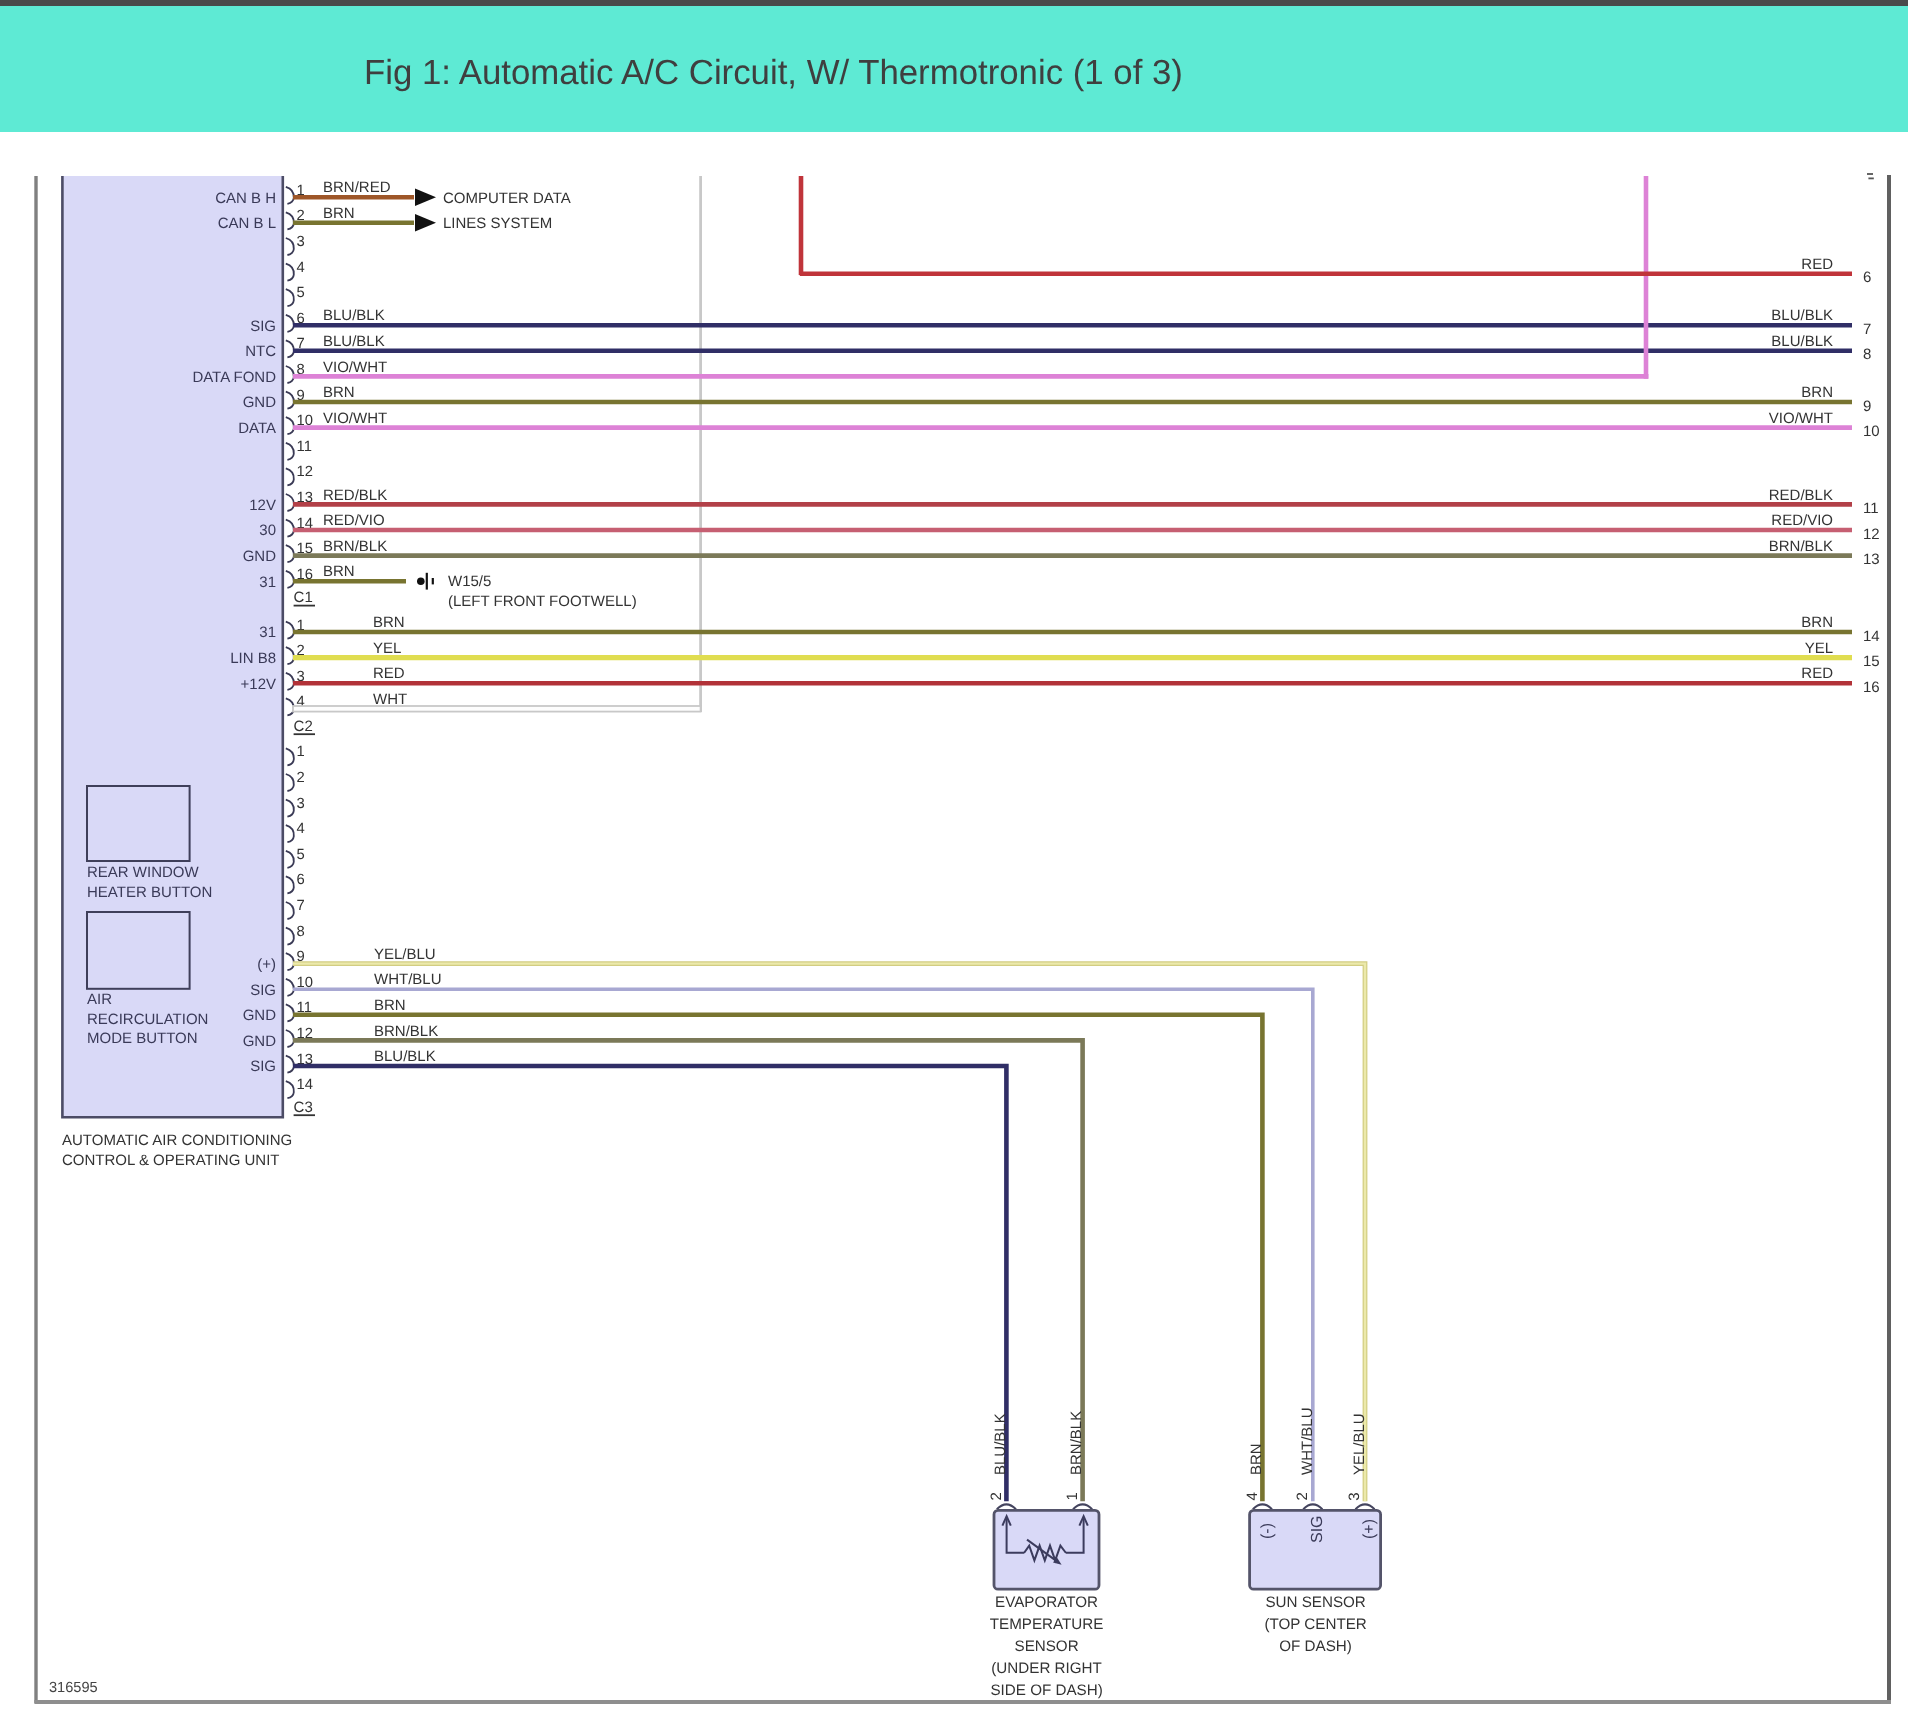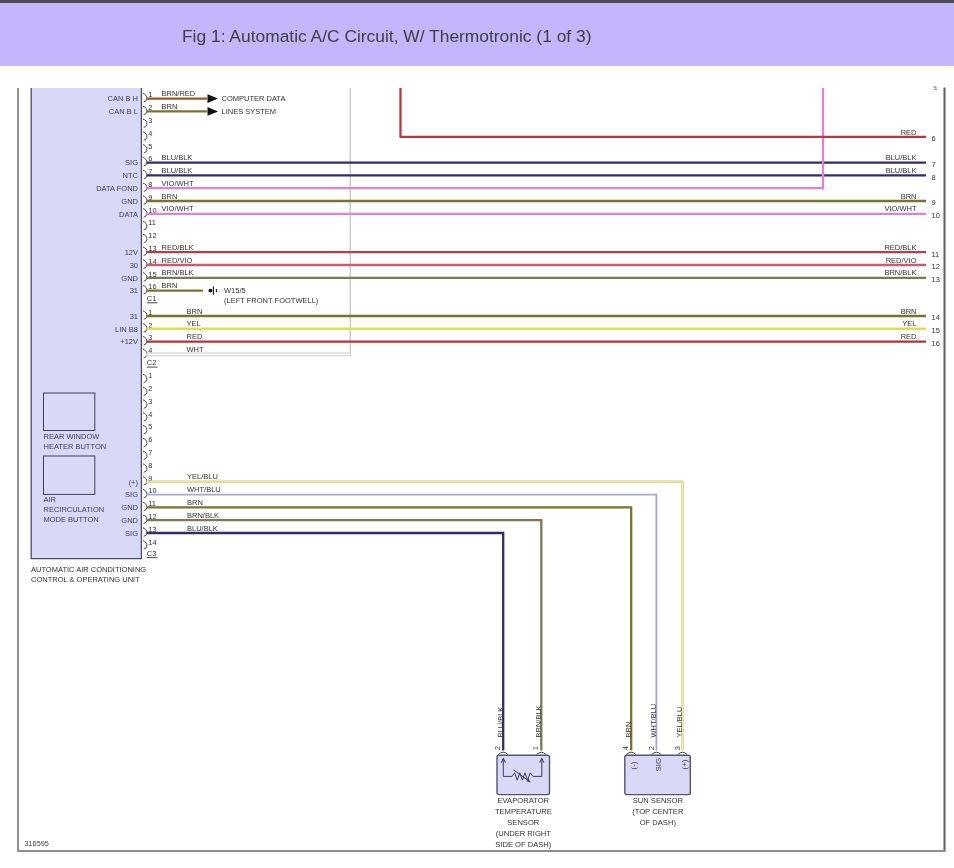--- a/index.html
+++ b/index.html
@@ -1,16 +1,16 @@
 <!DOCTYPE html>
 <html><head><meta charset="utf-8"><style>
 *{margin:0;padding:0;box-sizing:border-box}
 body{width:954px;height:868px;background:#fff;font-family:"Liberation Sans",sans-serif;position:relative;overflow:hidden}
 .topbar{position:absolute;left:0;top:0;width:954px;height:3px;background:#4a4a4a}
-.header{position:absolute;left:0;top:3px;width:954px;height:63px;background:#c4b5fd}
+.header{position:absolute;left:0;top:3px;width:954px;height:63px;background:#5eead4}
 .title{position:absolute;left:182px;top:23px;font-size:17.4px;color:#3f3f3f}
 svg{position:absolute;left:0;top:0}
 </style></head><body>
 <div class="topbar"></div>
 <div class="header">
     <span class="title">Fig 1: Automatic A/C Circuit, W/ Thermotronic (1 of 3)</span>
   </div>
 <svg width="954" height="868" viewBox="0 0 954 868">
 <line x1="18" y1="88" x2="18" y2="851.5" stroke="#808080" stroke-width="1.7"></line>
 <line x1="944.5" y1="87.5" x2="944.5" y2="851.5" stroke="#606060" stroke-width="2.0"></line>

